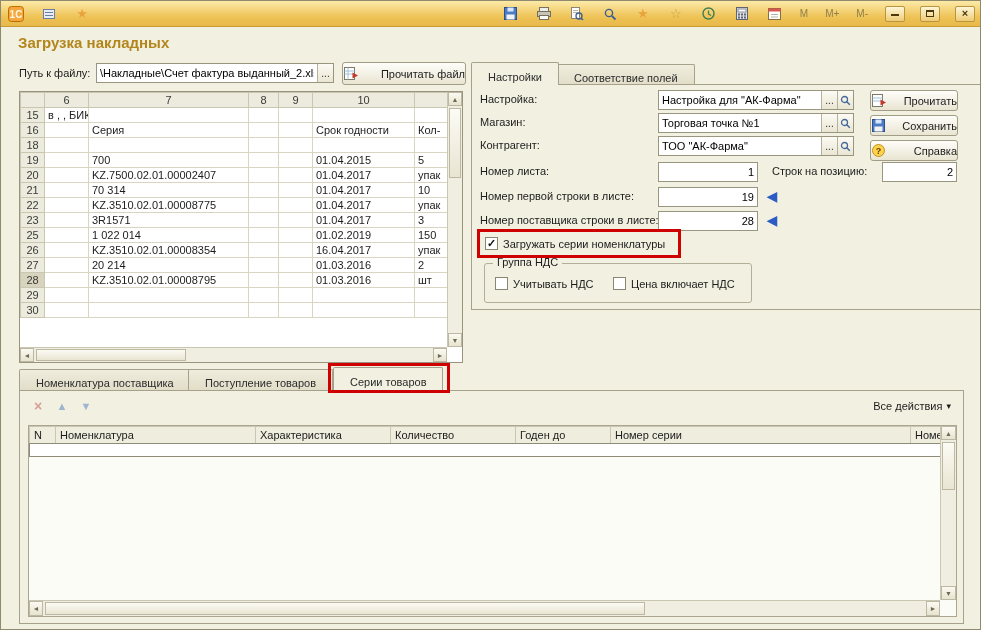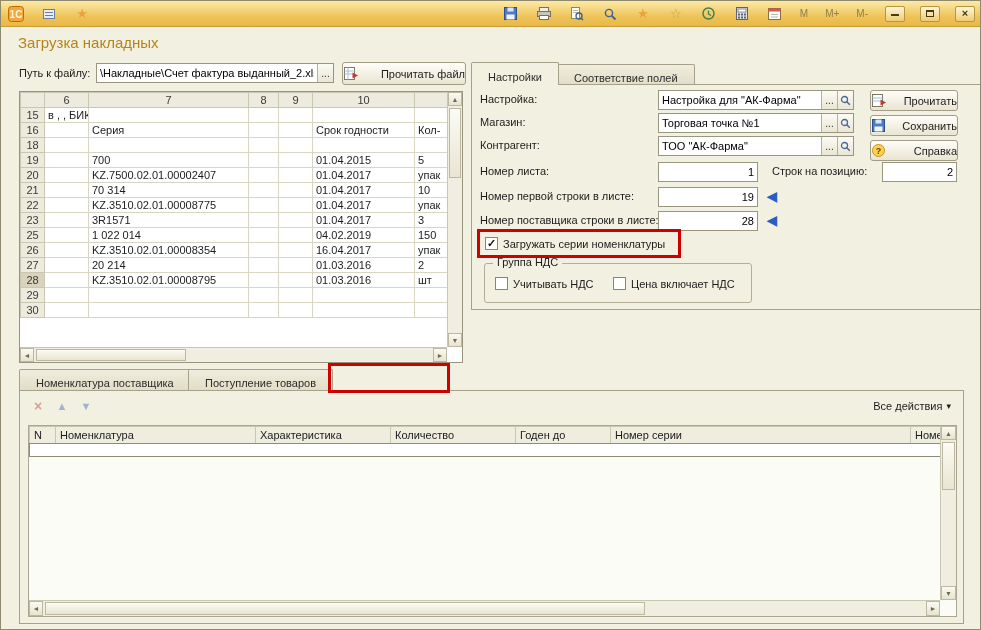--- a/index.html
+++ b/index.html
@@ -16,21 +16,21 @@
   .tb-mem{color:#8f8049;font-size:10px;padding:0 2px}
   .winbtn{width:20px;height:16px;margin-left:2px;display:flex;align-items:center;justify-content:center;
           background:linear-gradient(#fdf6da,#efcc74);border:1px solid #b8953f;border-radius:2px;
           font-size:11px;font-weight:bold;color:#4c390a;line-height:1}
   .min-glyph{display:block;width:8px;height:4px;border-bottom:2px solid #4c390a}
   .max-glyph{display:block;width:8px;height:7px;border:1px solid #4c390a;border-top-width:2px}
   .star{color:#e8a33d;font-size:13px;line-height:1}
   .star.outline{color:#c9a23f}
 
   
-  #page-title{position:absolute;left:17px;top:33px;font-size:15px;font-weight:normal;color:#b3861b}
+  #page-title{position:absolute;left:17px;top:33px;font-size:15px;font-weight:bold;color:#b3861b}
   .flabel{position:absolute;left:18px;top:66px}
   #file-box{position:absolute;left:95px;top:62px;width:238px}
   .field-box{display:flex;align-items:stretch;background:#fff;border:1px solid #99957f;height:20px}
   .field-box input{flex:1;min-width:0;border:0;background:transparent;font:inherit;padding:0 3px;outline:none}
   .num input{text-align:right}
   .fb-btn{flex:0 0 16px;display:flex;align-items:center;justify-content:center;border-left:1px solid #b5b19c;
           background:linear-gradient(#fcfbf4,#eae6d4);font-size:10px;color:#333;cursor:default}
   .btn{display:inline-flex;align-items:center;justify-content:space-between;gap:5px;background:linear-gradient(#fefdf9,#e9e5d2);
        border:1px solid #a19d87;border-radius:3px;font:inherit;color:#1c1c1c}
   #read-file-btn{position:absolute;left:341px;top:61px;width:124px;height:23px}
@@ -295,21 +295,21 @@
             <td></td>
             <td>01.04.2017</td>
             <td>3</td>
           </tr>
           <tr>
             <td class="rownum">25</td>
             <td></td>
             <td>1 022 014</td>
             <td></td>
             <td></td>
-            <td>04.02.2019</td>
+            <td>01.02.2019</td>
             <td>150</td>
           </tr>
           <tr>
             <td class="rownum">26</td>
             <td></td>
             <td>KZ.3510.02.01.00008354</td>
             <td></td>
             <td></td>
             <td>16.04.2017</td>
             <td>упак</td>
@@ -473,20 +473,21 @@
             <circle cx="7.5" cy="7.5" r="6" fill="#ffd24d" stroke="#c2931c"></circle>
             <text x="7.5" y="11" text-anchor="middle" font-size="9" font-weight="bold" fill="#5f4300">?</text>
           </svg>
         </span>
       <span>Справка</span>
     </button>
   </div>
 
   <span class="tab" style="left:18px;top:368px">Номенклатура поставщика</span>
   <span class="tab" style="left:187px;top:368px">Поступление товаров</span>
+  <span class="tab active" style="left:332px;top:366px">Серии товаров</span>
   <div class="red-box" style="left:327px;top:362px;width:122px;height:30px"></div>
 
   <div class="panel" style="left:18px;top:389px;width:945px;height:234px">
     <span class="tool disabled t-del" style="left:8px">×</span>
     <span class="tool disabled t-up" style="left:32px">▲</span>
     <span class="tool disabled t-dn" style="left:56px">▼</span>
     <span class="actions">
       <span>Все действия</span>
       <span class="arr">▾</span>
     </span>

